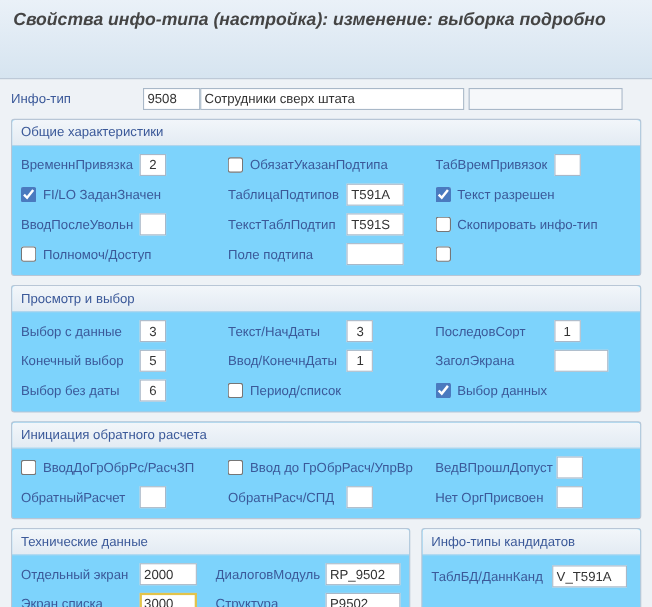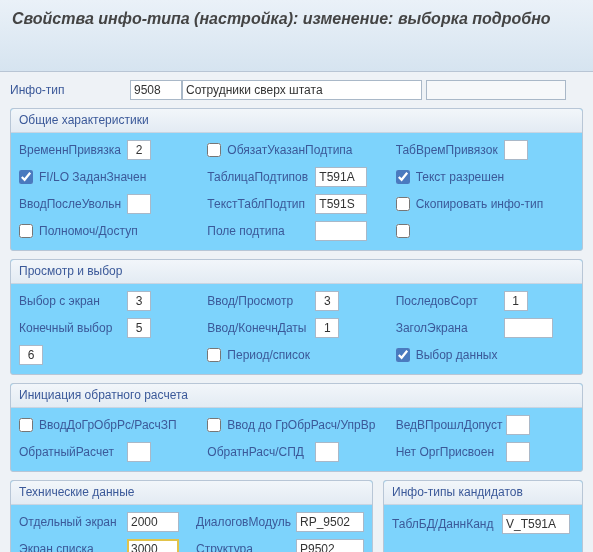--- a/index.html
+++ b/index.html
@@ -159,25 +159,25 @@
           <input type="checkbox" style="">
         </label>
       </div>
     </div>
   </div>
 
   <div class="group">
     <div class="group-title">Просмотр и выбор</div>
     <div class="group-body">
       <div class="cell">
-        <span class="label">Выбор с экран</span>
+        <span class="label">Выбор с данные</span>
         <input class="field small" value="3" style="">
       </div>
       <div class="cell">
-        <span class="label">Ввод/Просмотр</span>
+        <span class="label">Текст/НачДаты</span>
         <input class="field small" value="3" style="">
       </div>
       <div class="cell">
         <span class="label">ПоследовСорт</span>
         <input class="field small" value="1" style="">
       </div>
 
       <div class="cell">
         <span class="label">Конечный выбор</span>
         <input class="field small" value="5" style="">
@@ -185,20 +185,21 @@
       <div class="cell">
         <span class="label">Ввод/КонечнДаты</span>
         <input class="field small" value="1" style="">
       </div>
       <div class="cell">
         <span class="label">ЗаголЭкрана</span>
         <input class="field small" style="width: 15px; padding-left: 44px;" value="99">
       </div>
 
       <div class="cell">
+        <span class="label">Выбор без даты</span>
         <input class="field small" value="6" style="">
       </div>
       <div class="cell">
         <label class="cb">
           <input type="checkbox" style="">
           <span>Период/список</span>
         </label>
       </div>
       <div class="cell">
         <label class="cb">

